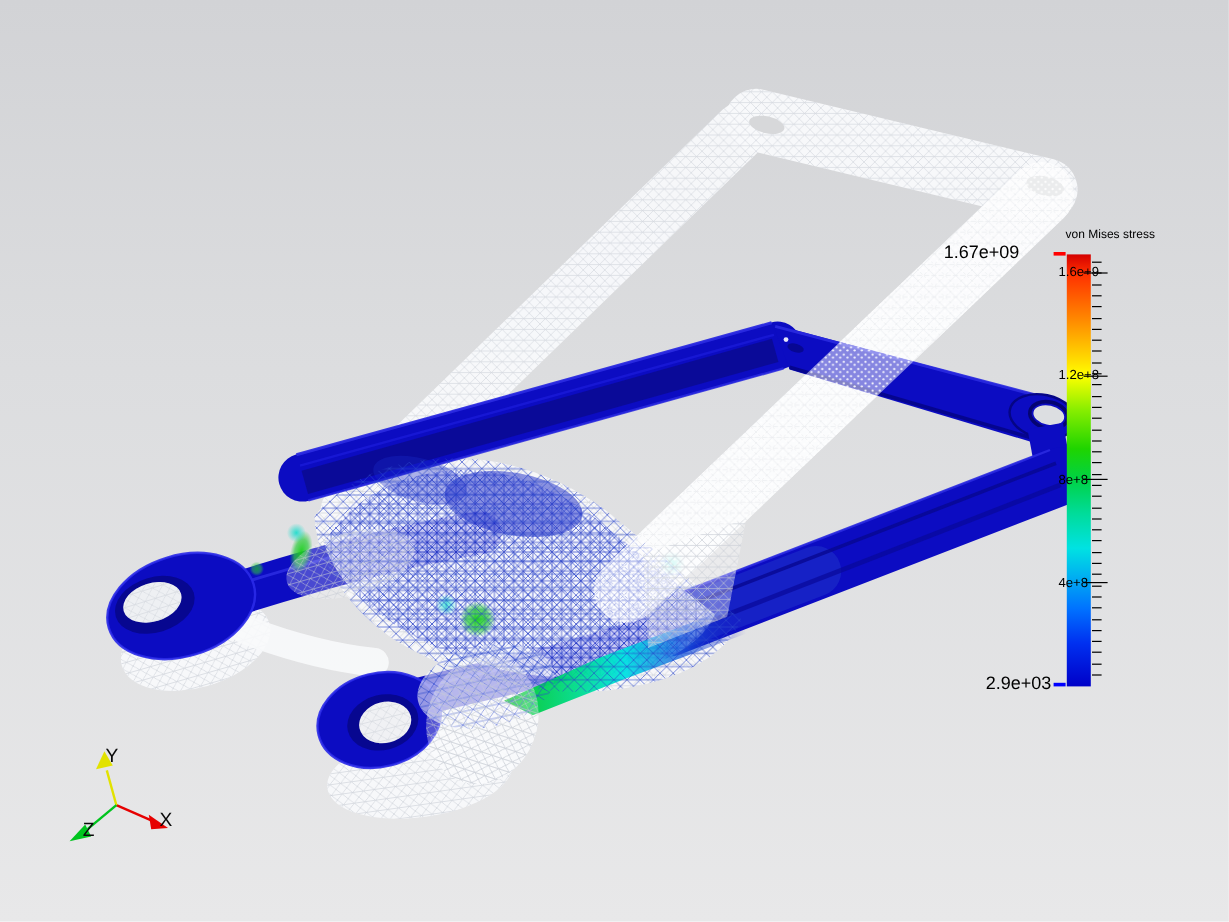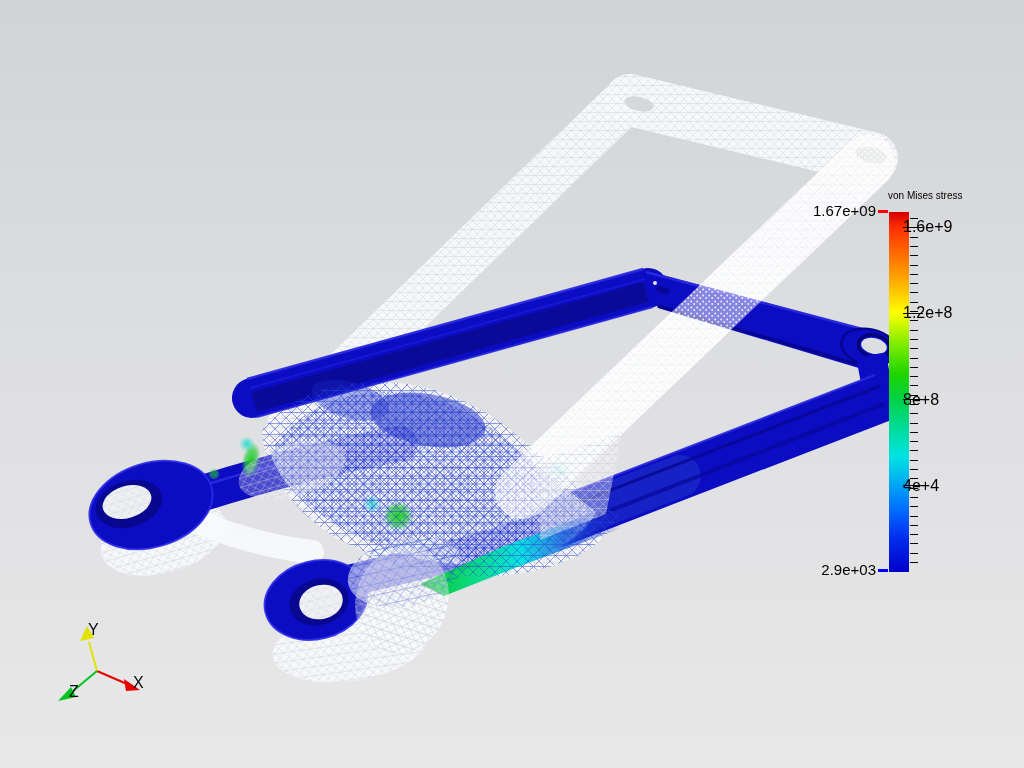--- a/index.html
+++ b/index.html
@@ -11,30 +11,30 @@
   body{
     width:1024px;height:768px;overflow:hidden;position:relative;
     font-family:"Liberation Sans",sans-serif;
     background:linear-gradient(180deg,var(--bg-top) 0%,#dcdddf 40%,var(--bg-bottom) 100%);
   }
   #viewport{position:absolute;inset:0;cursor:default}
   #scene{position:absolute;left:0;top:0}
   
   #legend{position:absolute;inset:0;pointer-events:none;color:#000}
   .lg-title{position:absolute;left:888px;top:190px;font-size:10px;white-space:nowrap}
-  .lg-max{position:absolute;left:760px;top:202px;width:116px;text-align:right;font-size:15px}
+  .lg-max{position:absolute;left:760px;top:202px;width:116px;text-align:center;font-size:15px}
   .lg-min{position:absolute;left:760px;top:561px;width:116px;text-align:right;font-size:15px}
   .lg-dash{position:absolute;height:3px;width:10px}
   .lg-dash-max{left:878px;top:210px}
   .lg-dash-min{left:878px;top:569px}
   #colorbar{position:absolute;left:889px;top:212px;width:20px;height:360px}
   .tick{position:absolute;background:#000;height:1px}
   .tick.minor{left:910px;width:8px}
   .tick.major{left:903px;width:20px}
-  .tick-label{position:absolute;left:903px;font-size:16px;line-height:16px;white-space:nowrap}
+  .tick-label{position:absolute;left:882px;font-size:11px;line-height:16px;white-space:nowrap}
   
   #axes{position:absolute;left:30px;top:600px}
   #axes text{font-size:16px;fill:#0a0a0a;font-family:"Liberation Sans",sans-serif}
   
   .wire{fill:var(--wireframe)}
   .wireS{stroke:var(--wireframe);fill:none}
   .def{fill:var(--deformed)}
   .defS{stroke:var(--deformed);fill:none}
   .defDarkS{stroke:var(--deformed-dark);fill:none}
   .defBrightS{stroke:var(--deformed-bright);fill:none}
@@ -214,21 +214,21 @@
       <div class="tick minor" style="top: 543.4px;"></div>
       <div class="tick minor" style="top: 552.7px;"></div>
       <div class="tick minor" style="top: 562px;"></div>
       <div class="tick major" style="top: 226.6px;"></div>
       <div class="tick-label" style="top: 219.1px;">1.6e+9</div>
       <div class="tick major" style="top: 312.8px;"></div>
       <div class="tick-label" style="top: 305.3px;">1.2e+8</div>
       <div class="tick major" style="top: 399.1px;"></div>
       <div class="tick-label" style="top: 391.6px;">8e+8</div>
       <div class="tick major" style="top: 485.3px;"></div>
-      <div class="tick-label" style="top: 477.8px;">4e+4</div>
+      <div class="tick-label" style="top: 477.8px;">4e+8</div>
     </div>
 </div>
 
 <svg id="axes" width="150" height="130" viewBox="0 0 150 130">
   <line x1="67" y1="71" x2="97" y2="84" stroke-width="2" stroke="#e60000"></line>
   <polygon points="110,90 94,79 96,91" fill="#e60000"></polygon>
   <line x1="67" y1="71" x2="59" y2="42" stroke-width="2" stroke="#e2e200"></line>
   <polygon points="57,26 50,41 64,38" fill="#e2e200"></polygon>
   <line x1="67" y1="71" x2="43" y2="91" stroke-width="2" stroke="#00c41e"></line>
   <polygon points="28,101 41,87 46,97" fill="#00c41e"></polygon>

